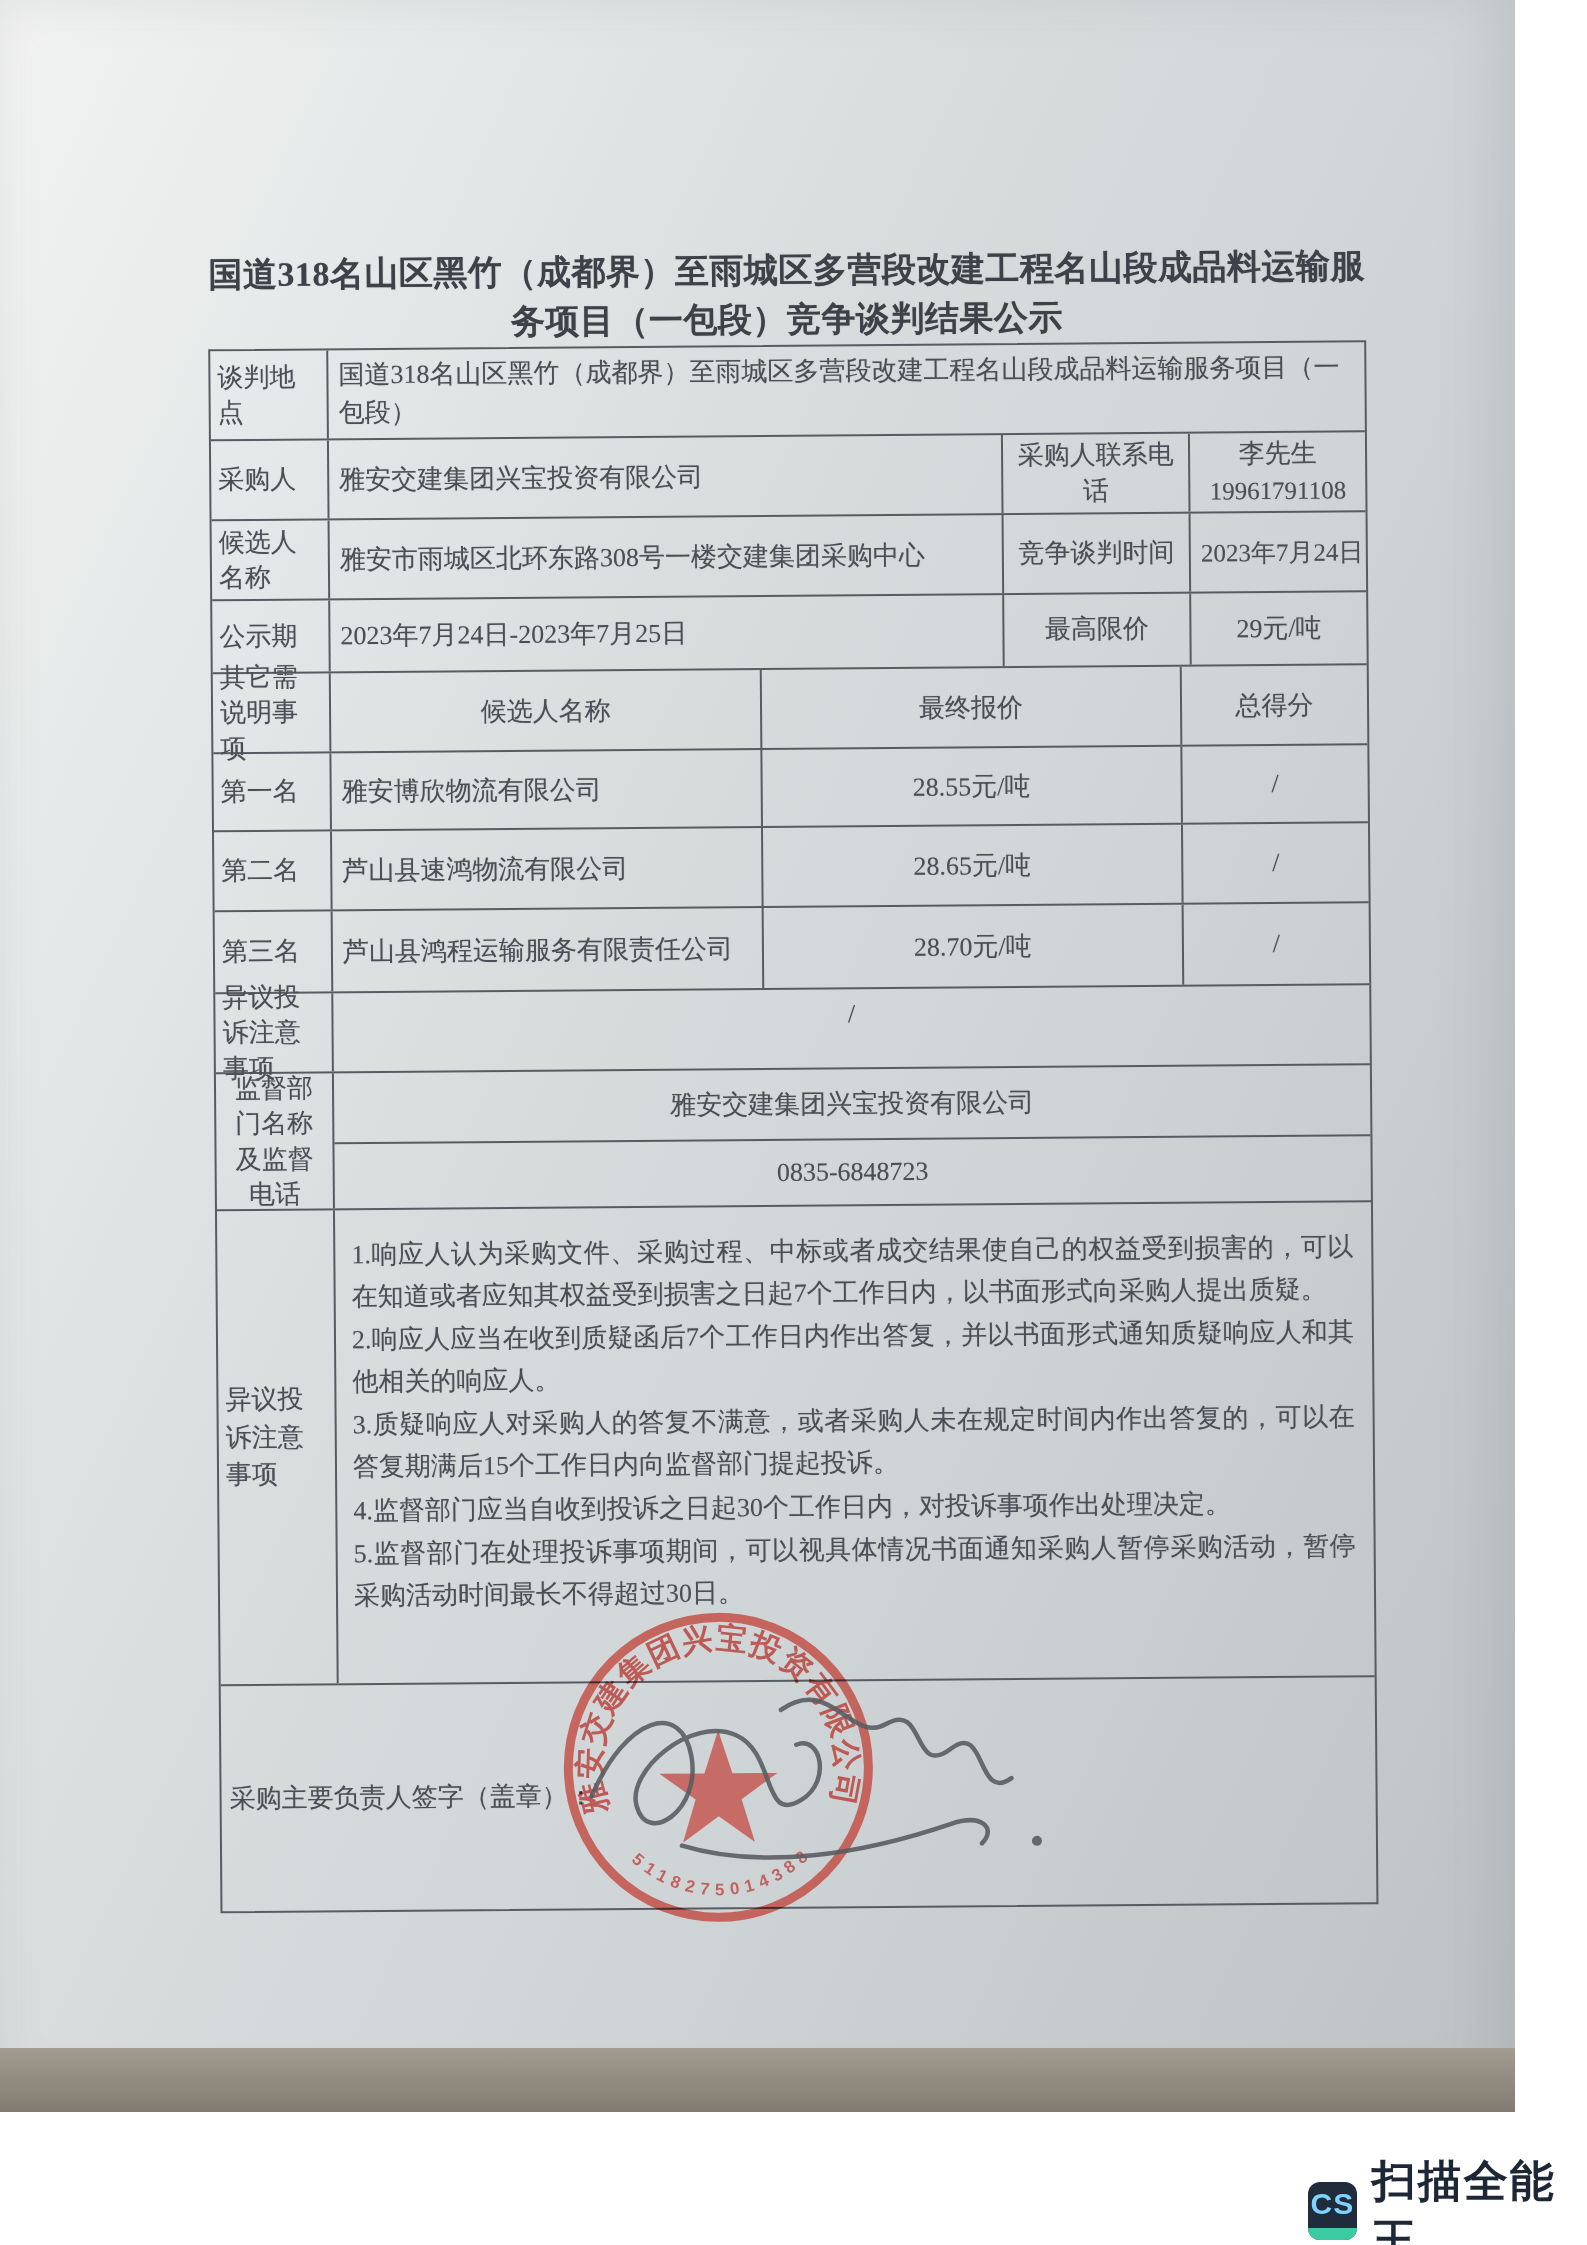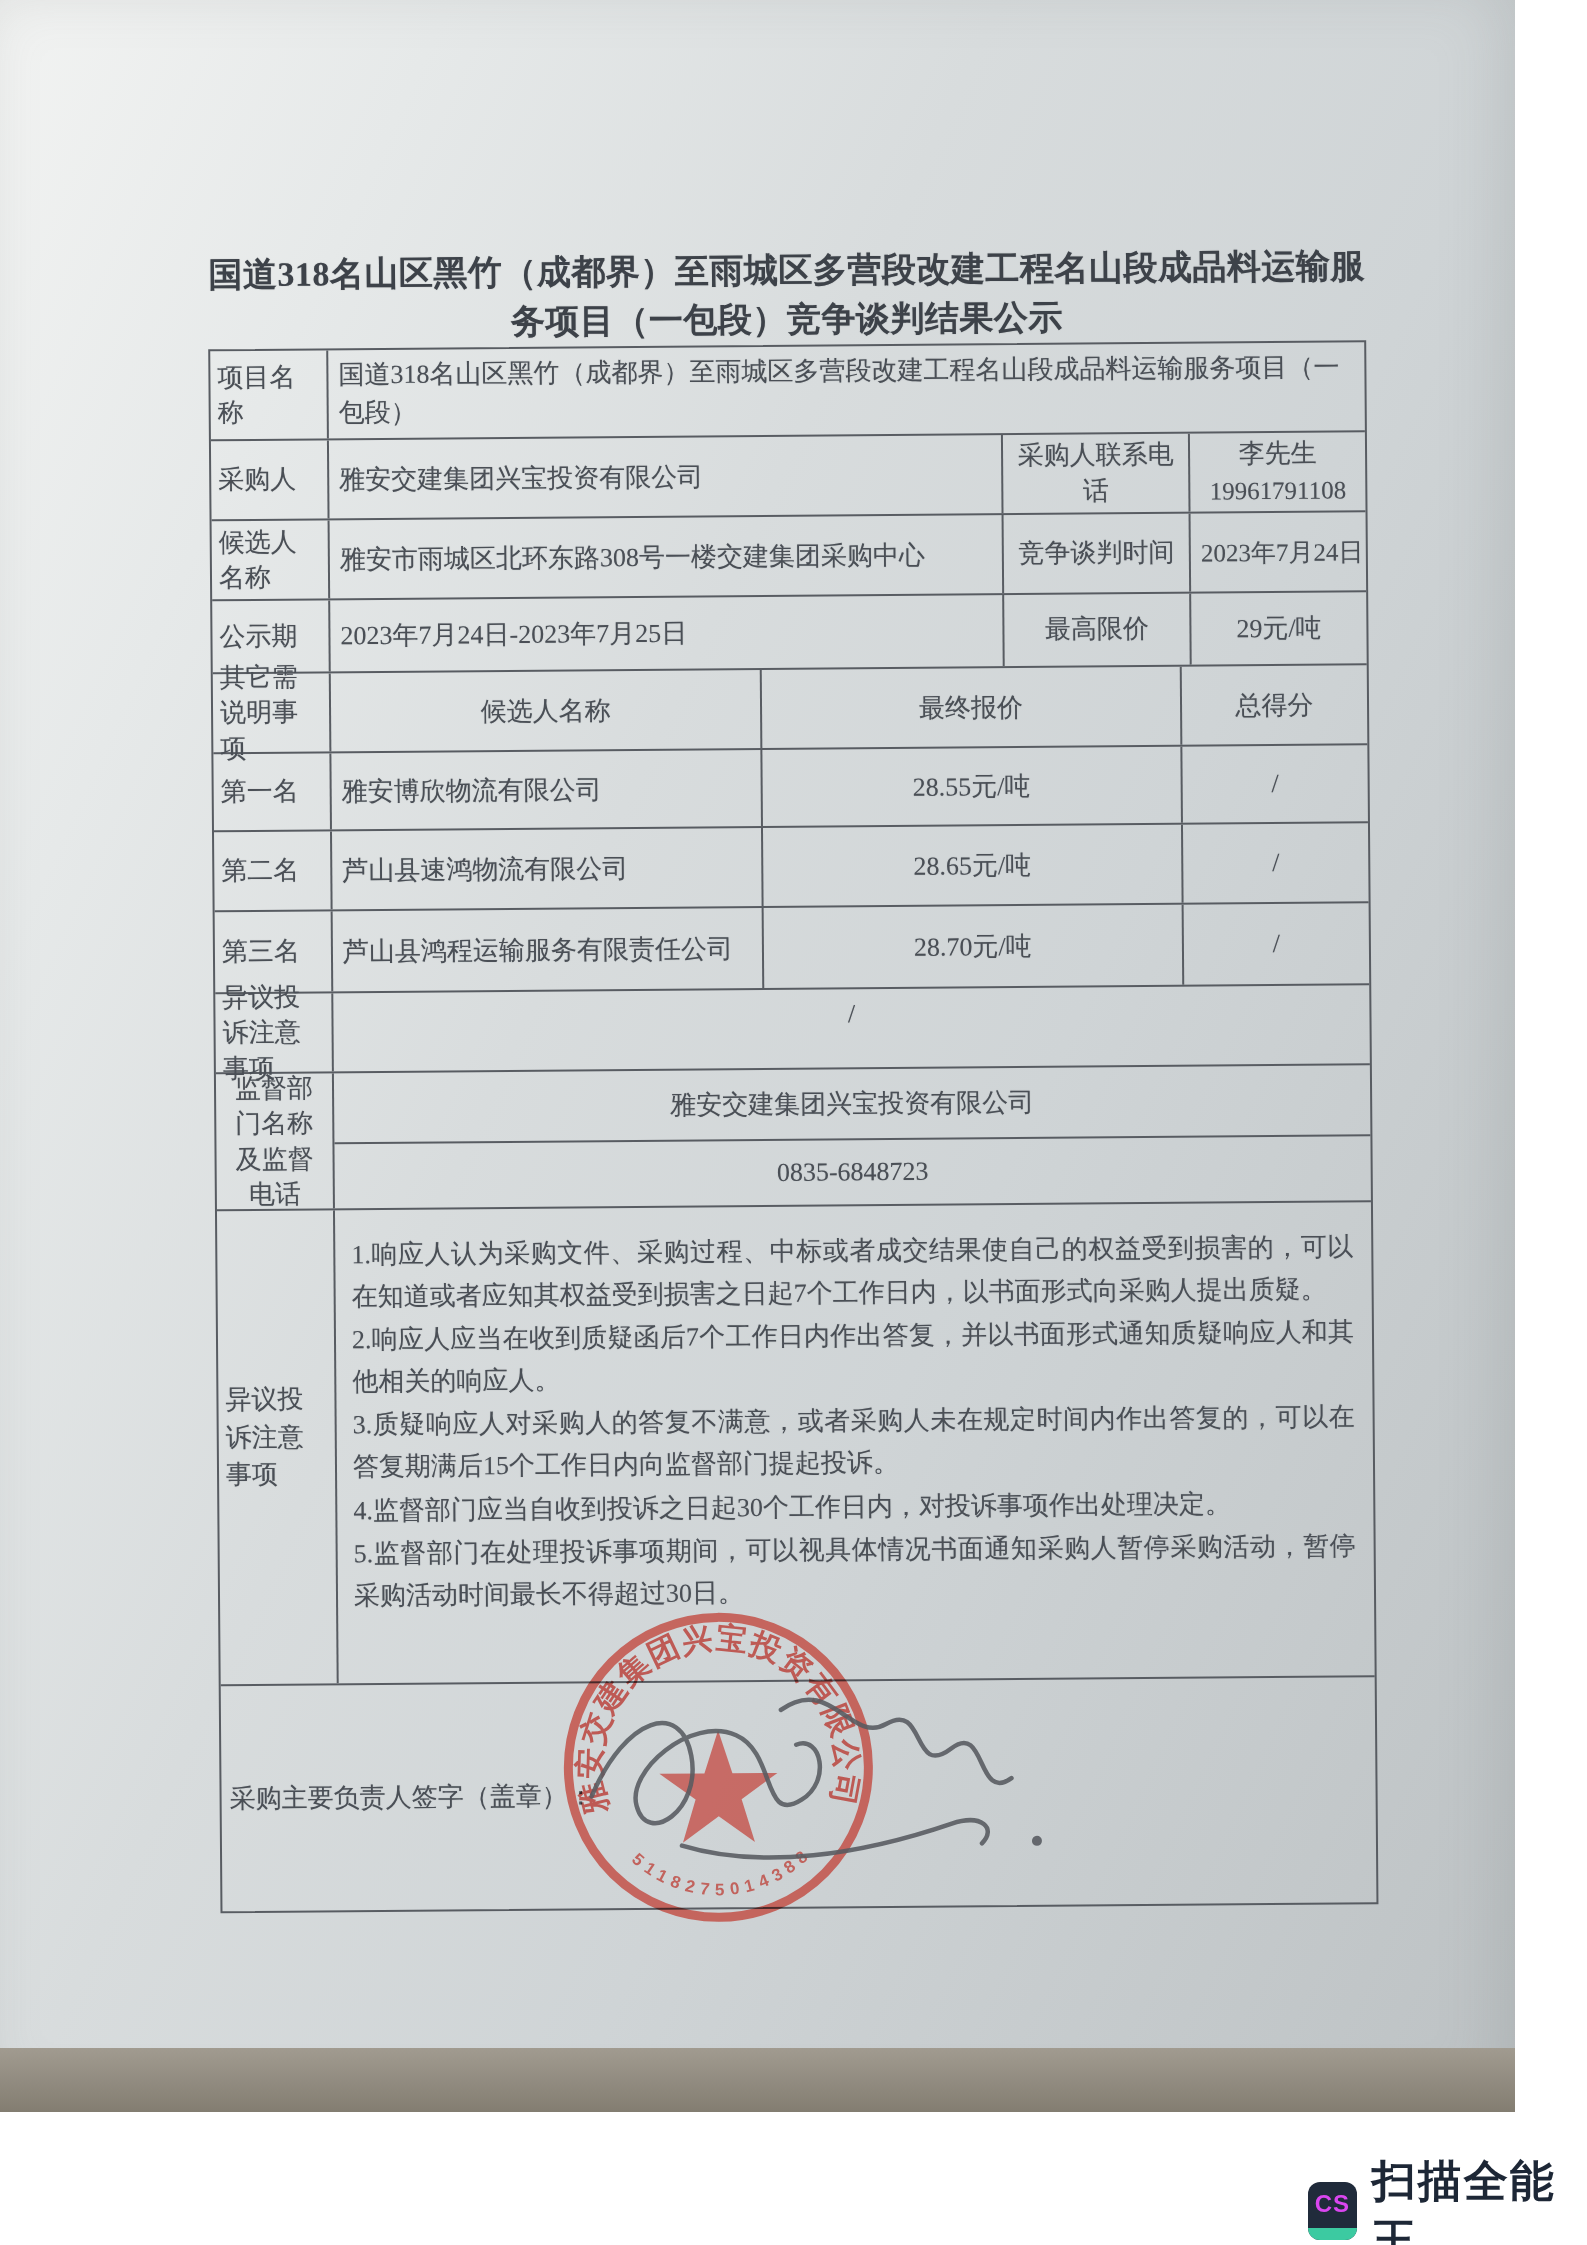--- a/index.html
+++ b/index.html
@@ -64,38 +64,38 @@
   }
   
   .footer{
     position:absolute;left:1308px;top:2152px;display:flex;align-items:center;gap:15px;
     font-family:"Liberation Sans", sans-serif;
   }
   .cs-icon{
     position:relative;width:52px;height:58px;border-radius:12px;background:#202b3b;overflow:hidden;
     display:flex;align-items:flex-start;justify-content:center;
   }
-  .cs-txt{color:#d946ef;font-weight:bold;font-size:24px;line-height:44px;letter-spacing:1px;}
+  .cs-txt{color:#7dd3fc;font-weight:bold;font-size:30px;line-height:44px;letter-spacing:1px;}
   .cs-strip{position:absolute;bottom:0;left:0;width:100%;height:12px;background:#3ccaa1;}
   .app-name{font-size:44px;font-weight:bold;color:#1d2736;letter-spacing:2px;}
 </style>
 </head>
 <body>
 
 <div class="photo"></div>
 <div class="photo-band"></div>
 
 <div class="content">
 
   <div class="doc-title">国道318名山区黑竹（成都界）至雨城区多营段改建工程名山段成品料运输服务项目（一包段）竞争谈判结果公示</div>
 
   <div class="doc-table">
 
     <div class="row" style="height:90px;">
-      <div class="c lbl">项目名称</div>
+      <div class="c lbl">谈判地点</div>
       <div class="c grow" style="line-height:1.45;">国道318名山区黑竹（成都界）至雨城区多营段改建工程名山段成品料运输服务项目（一包段）</div>
     </div>
 
     <div class="row" style="height:80px;">
       <div class="c lbl">采购人</div>
       <div class="c info-val">雅安交建集团兴宝投资有限公司</div>
       <div class="c contact-lbl center">采购人联系电话</div>
       <div class="c grow center two-line">
         <span>李先生</span>
         <span class="nowrap">19961791108</span>

